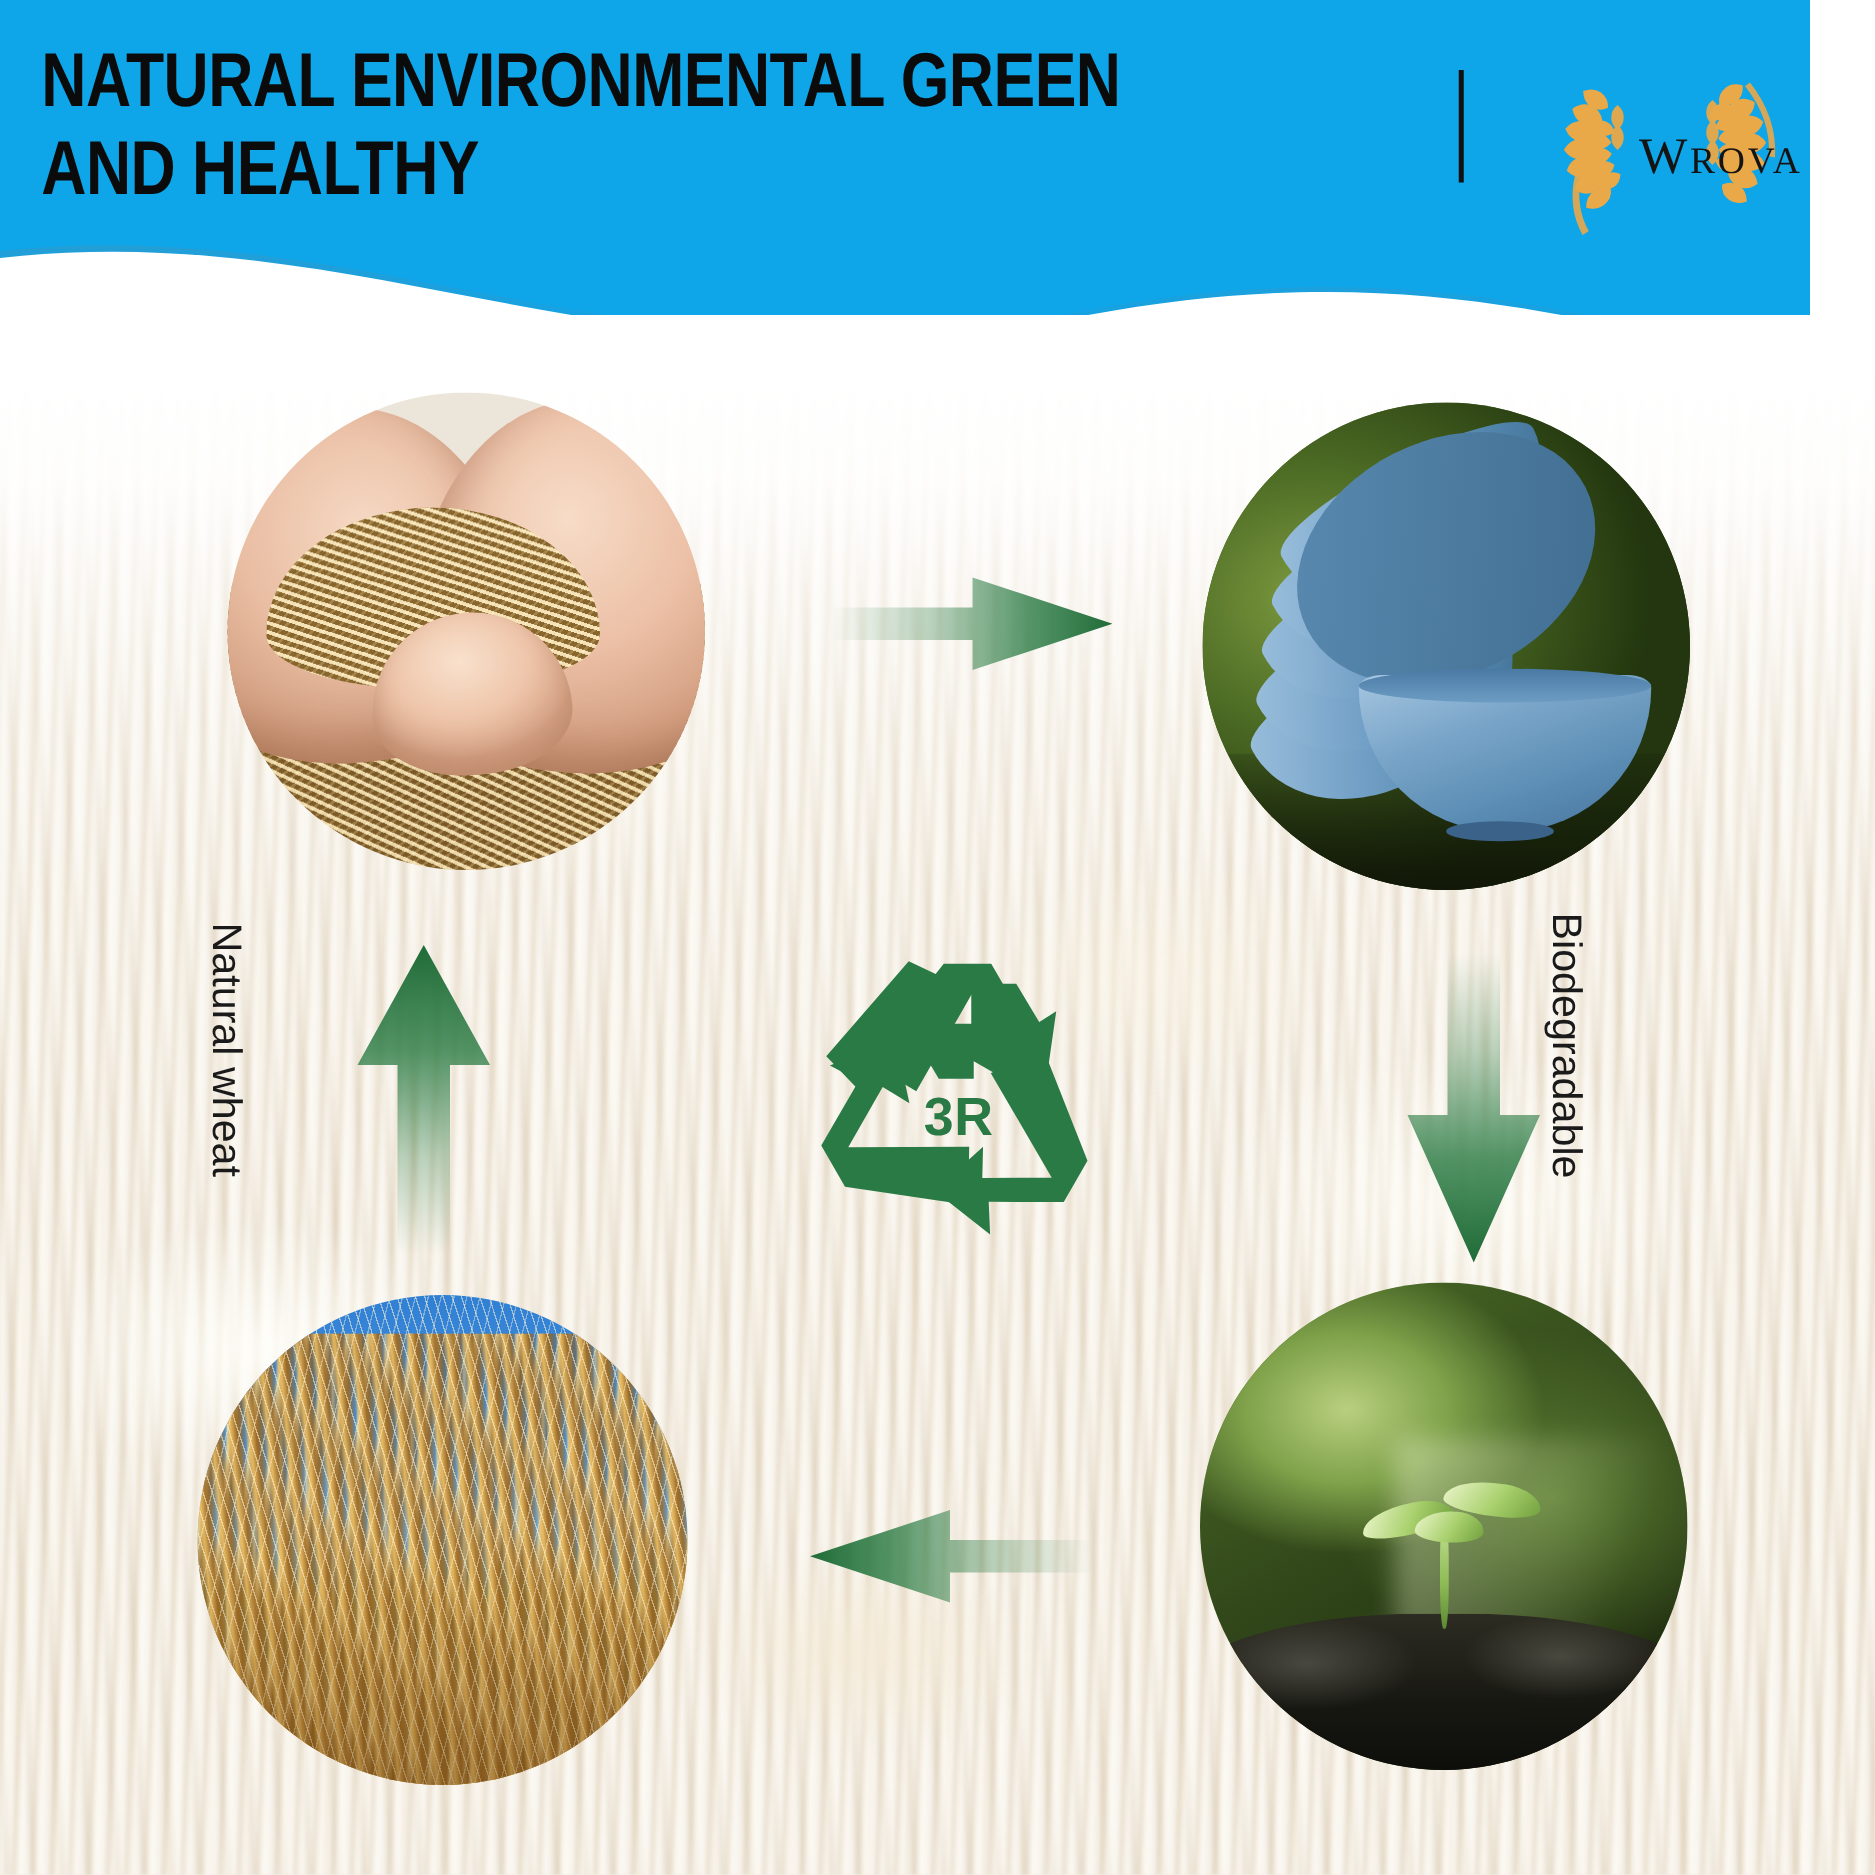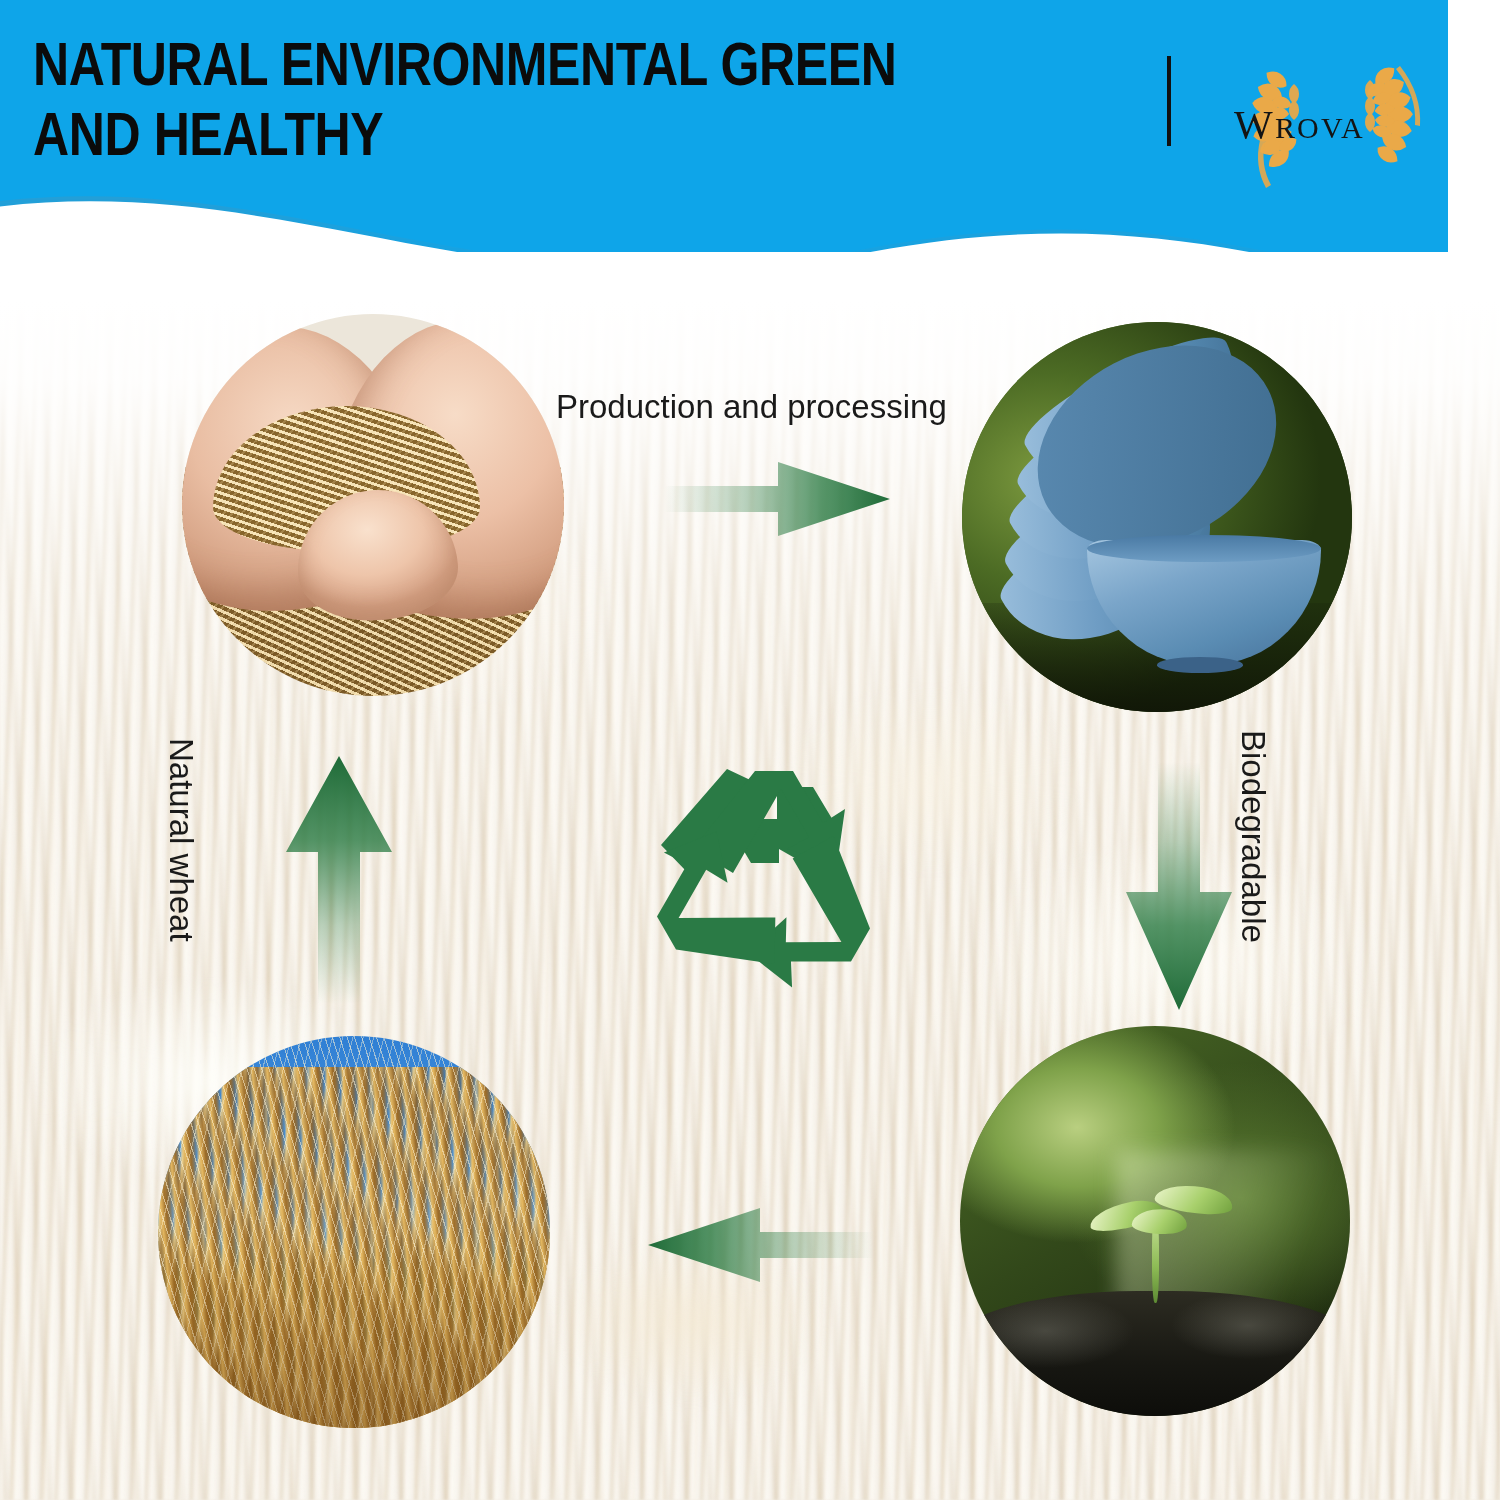--- a/index.html
+++ b/index.html
@@ -117,23 +117,23 @@
   .logo {
     position: absolute;
     left: 1222px; top: 22px;
     width: 220px; height: 190px;
   }
   .logo-wreath {
     position: absolute; inset: 0;
   }
   .logo-text {
     position: absolute;
-    left: 12px; top: 78px;
+    left: 0; top: 78px;
     width: 220px;
-    text-align: left;
+    text-align: right;
     font-family: "Liberation Serif", serif;
     font-weight: 400;
     font-size: 41px;
     letter-spacing: 2.2px;
     color: #141414;
   }
   .logo-text .small {
     font-size: 30px;
     vertical-align: baseline;
   }
@@ -603,19 +603,19 @@
                    L 70 -18
                    L 20 -34
                    L 42 -46
                    L 14 -94
                    L -34 -10
                    L -74 -34
                    Z"></path>
         </g>
       </g>
     </svg>
+    <div class="lbl">3R</div>
   </div>
 
-  <div class="lab" id="lab-production">Production and processing</div>
   <div class="lab" id="lab-biodeg">Biodegradable</div>
   <div class="lab" id="lab-natural">Natural wheat</div>
 
 </div>
 
 </body></html>

